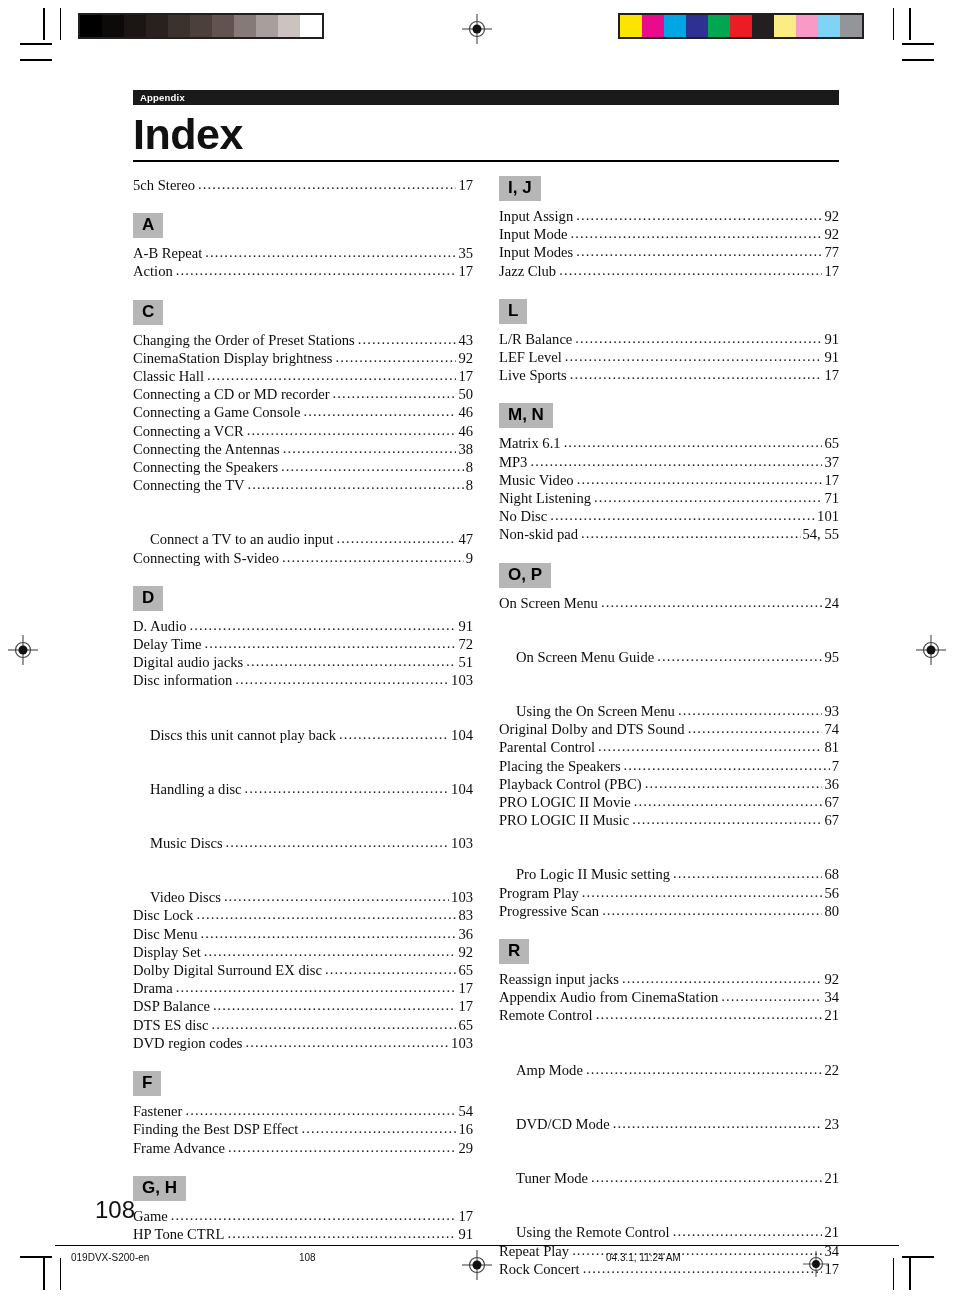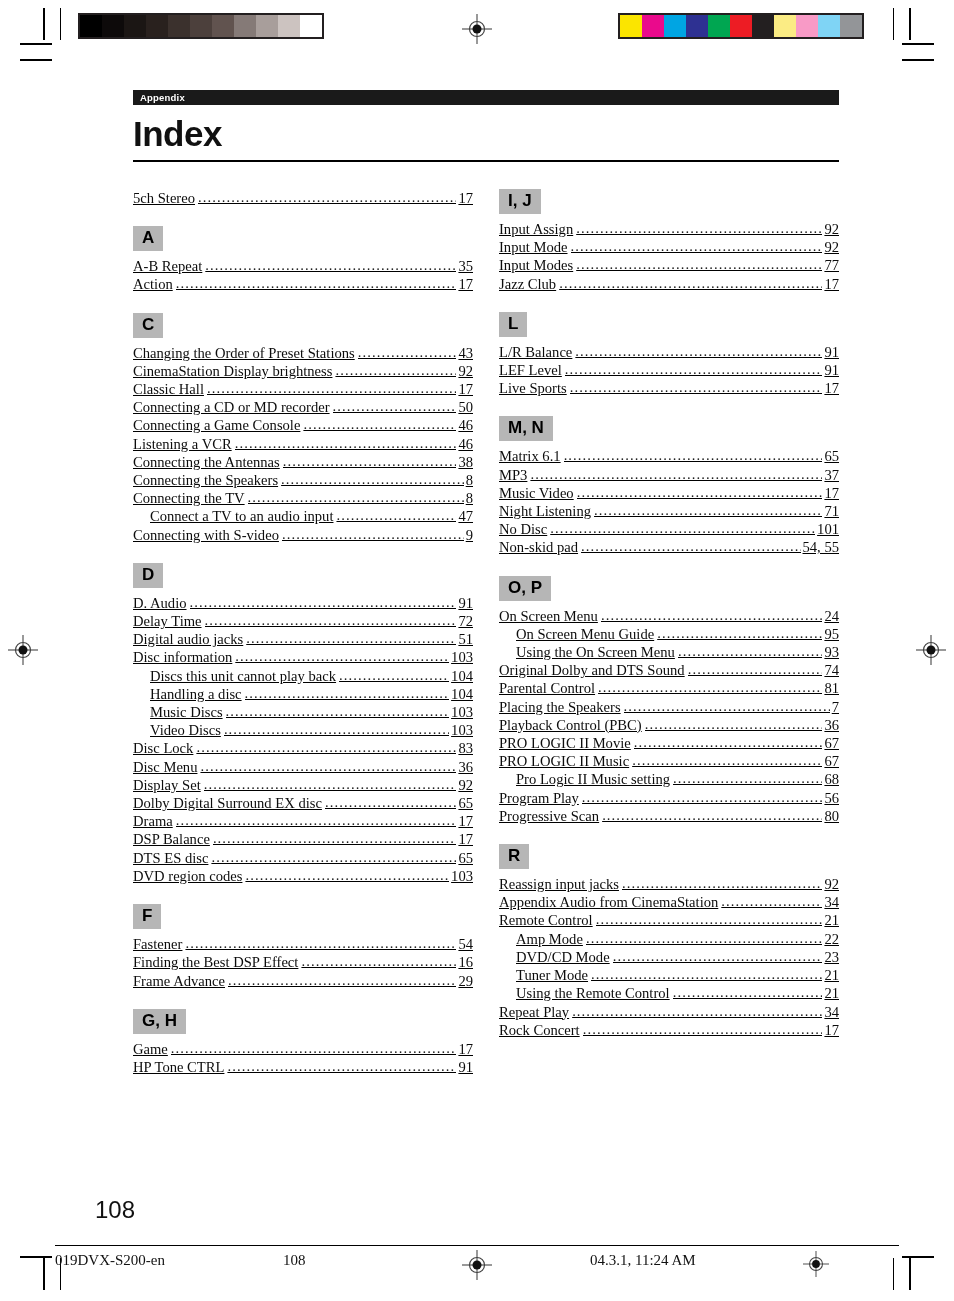--- a/index.html
+++ b/index.html
@@ -66,42 +66,41 @@
     padding-left: 7px;
     letter-spacing: 0.2px;
   }
 
   .page-title {
     position: absolute;
     left: 133px;
     top: 112px;
     font-family: "Liberation Sans", sans-serif;
     font-weight: bold;
-    font-size: 35px;
+    font-size: 43px;
     letter-spacing: -0.5px;
     line-height: 44px;
     color: #111;
   }
   .title-rule {
     position: absolute;
     left: 133px;
     top: 160px;
     width: 706px;
     height: 2px;
     background: #000;
   }
 
   .columns {
     position: absolute;
     left: 133px;
-    top: 189px;
+    top: 176px;
     width: 706px;
     display: flex;
     gap: 26px;
-    text-decoration: underline;
   }
   .column { width: 340px; }
 
   
   .group { margin-bottom: 0; }
   .group + .group { margin-top: 19px; }
 
   .letter-box {
     display: inline-block;
     background: #b6b6b6;
@@ -117,21 +116,21 @@
 
   .entry {
     display: flex;
     align-items: baseline;
     font-family: "Liberation Serif", serif;
     font-size: 14.6px;
     line-height: 18.2px;
     color: #0c0c0c;
     white-space: nowrap;
   }
-  .entry.sub { padding-left: 17px; }
+  .entry.sub { padding-left: 17px; margin-top: 36px; }
   .entry .title {
     flex: 0 0 auto;
     padding-right: 3px;
   }
   .entry .leader {
     flex: 1 1 auto;
     overflow: hidden;
     white-space: nowrap;
     font-size: 14.6px;
     letter-spacing: 1.1px;
@@ -158,23 +157,24 @@
     position: absolute;
     left: 55px;
     top: 1245px;
     width: 844px;
     height: 1px;
     background: #000;
   }
   .footer-text {
     position: absolute;
     top: 1252px;
-    font-family: Liberation Serif, serif;
-    font-size: 15px;
+    font-family: Liberation Sans, sans-serif;
+    font-size: 10px;
     color: #111;
+    margin-left: 16px;
   }
   #footer-file { left: 55px; }
   #footer-page { left: 283px; }
   #footer-date { left: 590px; }
 </style>
 </head>
 <body>
 
 <div>
 
@@ -306,21 +306,21 @@
             <span class="page-no">17</span>
           </div><div class="entry">
             <span class="title">Connecting a CD or MD recorder</span>
             <span class="leader">........................................................................................................................</span>
             <span class="page-no">50</span>
           </div><div class="entry">
             <span class="title">Connecting a Game Console</span>
             <span class="leader">........................................................................................................................</span>
             <span class="page-no">46</span>
           </div><div class="entry">
-            <span class="title">Listening a VCR</span>
+            <span class="title">Connecting a VCR</span>
             <span class="leader">........................................................................................................................</span>
             <span class="page-no">46</span>
           </div><div class="entry">
             <span class="title">Connecting the Antennas</span>
             <span class="leader">........................................................................................................................</span>
             <span class="page-no">38</span>
           </div><div class="entry">
             <span class="title">Connecting the Speakers</span>
             <span class="leader">........................................................................................................................</span>
             <span class="page-no">8</span>

